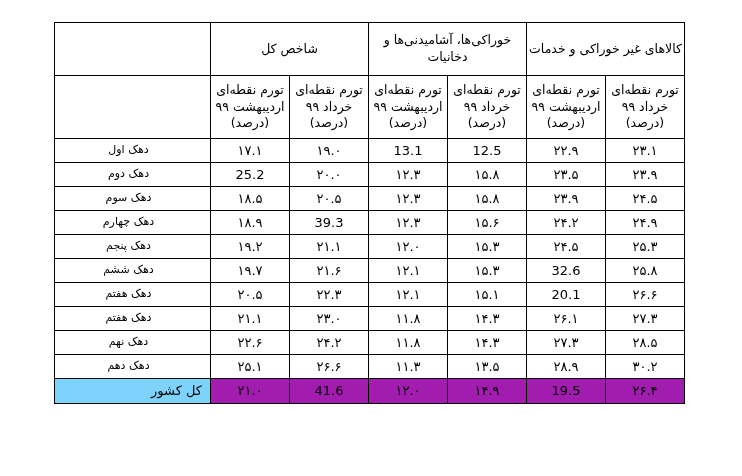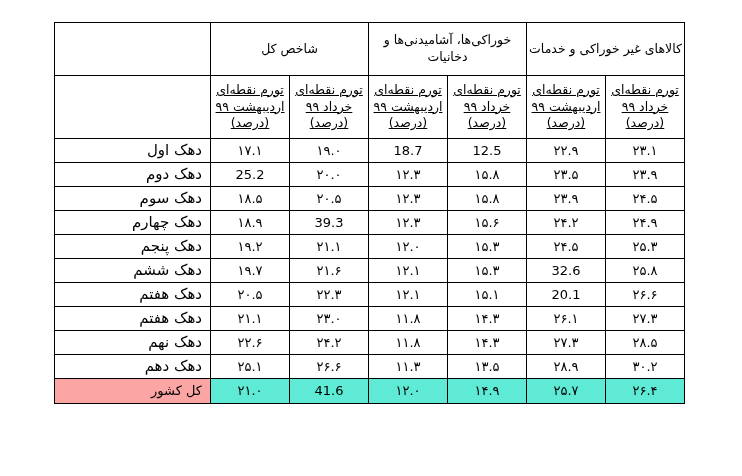--- a/index.html
+++ b/index.html
@@ -52,44 +52,42 @@
     font-size: 12.5px;
     padding: 2px 6px;
   }
   .sub-head td {
     height: 62px;
     font-size: 12.5px;
     padding: 2px 4px;
   }
   .sub-head .sub-line {
     display: block;
-    text-decoration: underline;
   }
   .group-head td.label-blank,
   .sub-head td.label-blank {
     border: 1px solid #000;
   }
   tr.body-row td {
     height: 23px;
     font-size: 13px;
   }
   tr.body-row td.rowlabel {
-    text-align: right;
     padding-right: 8px;
-    font-size: 15px;
+    font-size: 11px;
   }
   tr.total-row td {
-    background: #5eead4;
+    background: #a21caf;
     height: 24px;
     font-size: 13px;
   }
   tr.total-row td.rowlabel {
     text-align: right;
     padding-right: 8px;
-    background: #fca5a5;
+    background: #7dd3fc;
   }
   .nowrap { white-space: nowrap; }
 </style>
 </head>
 <body>
 
 <div class="page">
   <div class="table-wrap">
     <table class="data">
       <colgroup>
@@ -139,21 +137,21 @@
             <span class="sub-line nowrap">اردیبهشت ۹۹</span>
             <span class="sub-line nowrap">(درصد)</span>
           </td>
           <td class="label-blank"></td>
         </tr>
 
         <tr class="body-row">
           <td>۲۳.۱</td>
           <td>۲۲.۹</td>
           <td>12.5</td>
-          <td>18.7</td>
+          <td>13.1</td>
           <td>۱۹.۰</td>
           <td>۱۷.۱</td>
           <td class="rowlabel">دهک اول</td>
         </tr>
         <tr class="body-row">
           <td>۲۳.۹</td>
           <td>۲۳.۵</td>
           <td>۱۵.۸</td>
           <td>۱۲.۳</td>
           <td>۲۰.۰</td>
@@ -228,21 +226,21 @@
           <td>۲۸.۹</td>
           <td>۱۳.۵</td>
           <td>۱۱.۳</td>
           <td>۲۶.۶</td>
           <td>۲۵.۱</td>
           <td class="rowlabel">دهک دهم</td>
         </tr>
 
         <tr class="total-row">
           <td>۲۶.۴</td>
-          <td>۲۵.۷</td>
+          <td>19.5</td>
           <td>۱۴.۹</td>
           <td>۱۲.۰</td>
           <td>41.6</td>
           <td>۲۱.۰</td>
           <td class="rowlabel">کل کشور</td>
         </tr>
       </tbody>
     </table>
   </div>
 </div>

